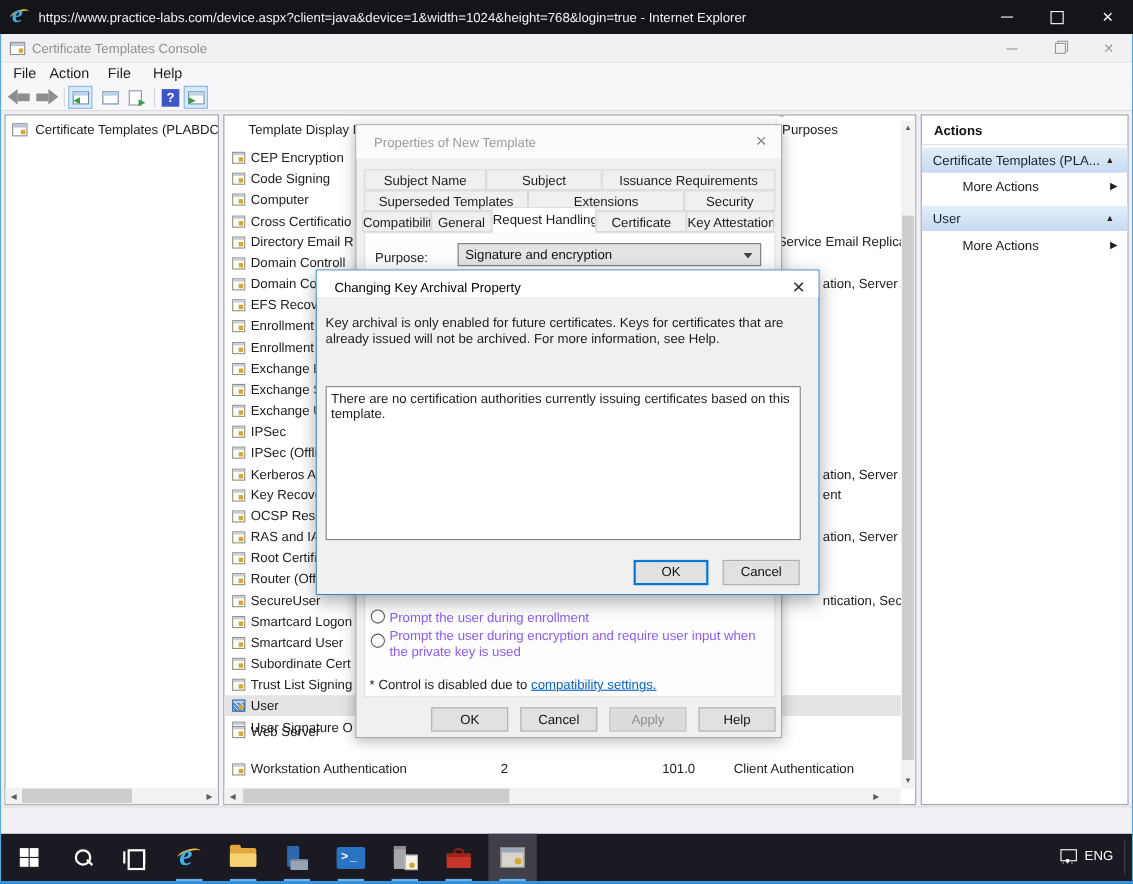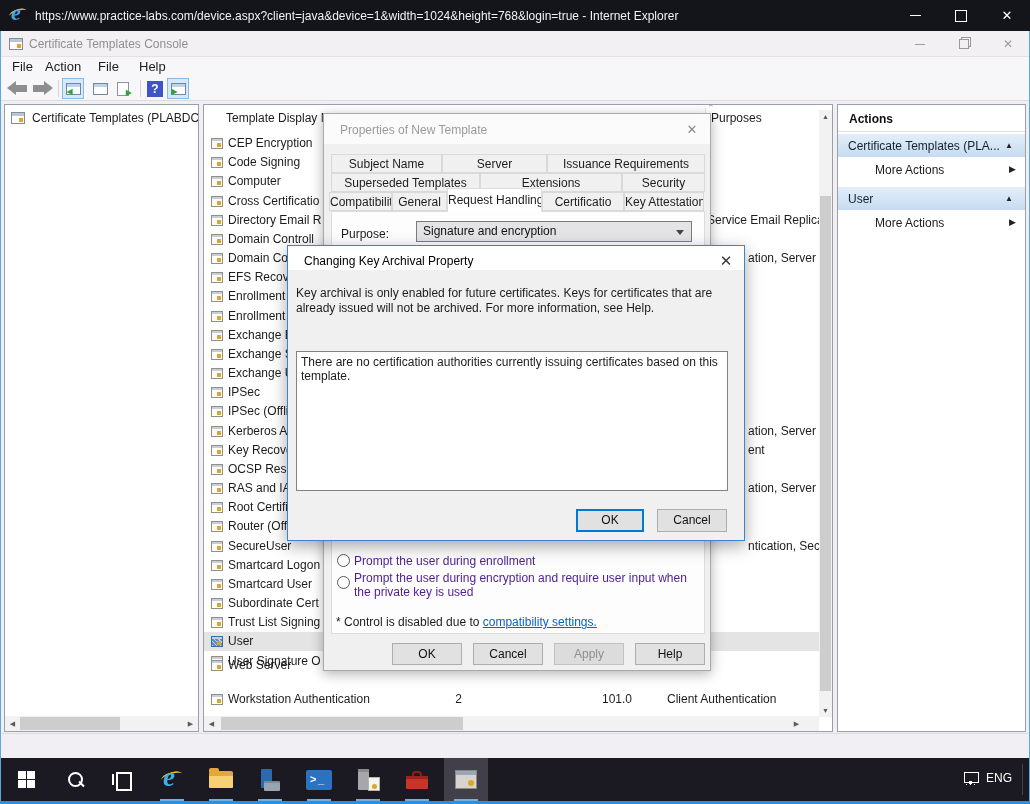--- a/index.html
+++ b/index.html
@@ -104,21 +104,21 @@
   .pdlg{position:absolute;left:323px;top:113px;width:388px;height:558px;background:#f0f0f0;border:1px solid #a9a9a9;box-shadow:0 3px 12px rgba(0,0,0,.3)}
   .pdlg-title{position:absolute;left:0;top:0;width:100%;height:30px;background:#fbfbfb}
   .pdlg-title .txt{position:absolute;left:16px;top:9px;font-size:12px;color:#9b9b9b}
   .pdlg-x{position:absolute;right:6px;top:5px;width:24px;height:20px;display:flex;align-items:center;justify-content:center;color:#8a8a8a;font-size:13px}
   .tab{position:absolute;height:19px;background:#f0f0f0;border:1px solid #d9d9d9;font-size:12px;color:#1c1c1c;text-align:center;line-height:18px;overflow:hidden;white-space:nowrap}
   .tab.active{background:#fff;border-color:#dcdcdc;border-bottom:none;height:24px;line-height:22px;z-index:3}
   .tabpage{position:absolute;left:7px;top:97px;width:374px;height:423px;background:#fdfdfd;border:1px solid #dcdcdc;z-index:2}
   .purpose-lbl{position:absolute;left:17px;top:113px;font-size:12px;color:#1c1c1c;z-index:4}
   .combo{position:absolute;left:92px;top:107px;width:276px;height:21px;background:#e4e4e7;border:1px solid #7b7b7b;z-index:4;font-size:12px;color:#111;line-height:19px;padding-left:6px}
   .combo .caret{position:absolute;right:7px;top:8px;width:0;height:0;border-left:4px solid transparent;border-right:4px solid transparent;border-top:5px solid #444}
-  .radio-row{position:absolute;font-size:12px;color:#4c1d95;z-index:4}
+  .radio-row{position:absolute;font-size:12px;color:#8b5cf6;z-index:4}
   .radio-dot{position:absolute;width:13px;height:13px;border:1px solid #595959;border-radius:50%;background:#fff;z-index:4}
   .pnote{position:absolute;left:12px;top:501px;font-size:12px;color:#1c1c1c;z-index:4}
   .pnote a{color:#0663c6;text-decoration:underline}
   .btn{position:absolute;height:22px;width:70px;background:#e1e1e1;border:1px solid #adadad;font-size:12px;color:#111;text-align:center;line-height:20px}
   .btn.disabled{background:#dcdcdc;border-color:#c2c2c2;color:#8e8e8e}
   .btn.default{border:2px solid #0078d7;line-height:18px}
   
   .mdlg{position:absolute;left:287px;top:245px;width:458px;height:296px;background:#f0f0f0;border:1px solid #3a86c8;box-shadow:0 5px 16px rgba(0,0,0,.35);z-index:20}
   .mdlg-title{position:absolute;left:0;top:0;width:100%;height:24px;background:#fff}
   .mdlg-title .txt{position:absolute;left:16px;top:8px;font-size:12px;color:#000}
@@ -426,29 +426,29 @@
 
   <div class="statusbar"></div>
 
   <div class="pdlg" style="z-index:10">
     <div class="pdlg-title">
       <span class="txt">Properties of New Template</span>
       <span class="pdlg-x">✕</span>
     </div>
 
     <span class="tab" style="left:7px;top:40px;width:111px">Subject Name</span>
-    <span class="tab" style="left:118px;top:40px;width:105px">Server</span>
+    <span class="tab" style="left:118px;top:40px;width:105px">Subject</span>
     <span class="tab" style="left:223px;top:40px;width:158px">Issuance Requirements</span>
     <span class="tab" style="left:7px;top:59px;width:149px">Superseded Templates</span>
     <span class="tab" style="left:156px;top:59px;width:142px">Extensions</span>
     <span class="tab" style="left:298px;top:59px;width:83px">Security</span>
     <span class="tab" style="left:5px;top:78px;width:63px">Compatibility</span>
     <span class="tab" style="left:68px;top:78px;width:55px">General</span>
     <span class="tab active" style="left:123px;top:74px;width:95px">Request Handling</span>
-    <span class="tab" style="left:218px;top:78px;width:82px">Certificatio</span>
+    <span class="tab" style="left:218px;top:78px;width:82px">Certificate</span>
     <span class="tab" style="left:300px;top:78px;width:80px">Key Attestation</span>
     <div class="tabpage"></div>
     <span class="purpose-lbl">Purpose:</span>
     <div class="combo">
       <span>Signature and encryption</span>
       <span class="caret"></span>
     </div>
     <span class="radio-dot" style="left:13px;top:440px"></span>
     <span class="radio-row" style="left:30px;top:440px">Prompt the user during enrollment</span>
     <span class="radio-dot" style="left:13px;top:462px"></span>

